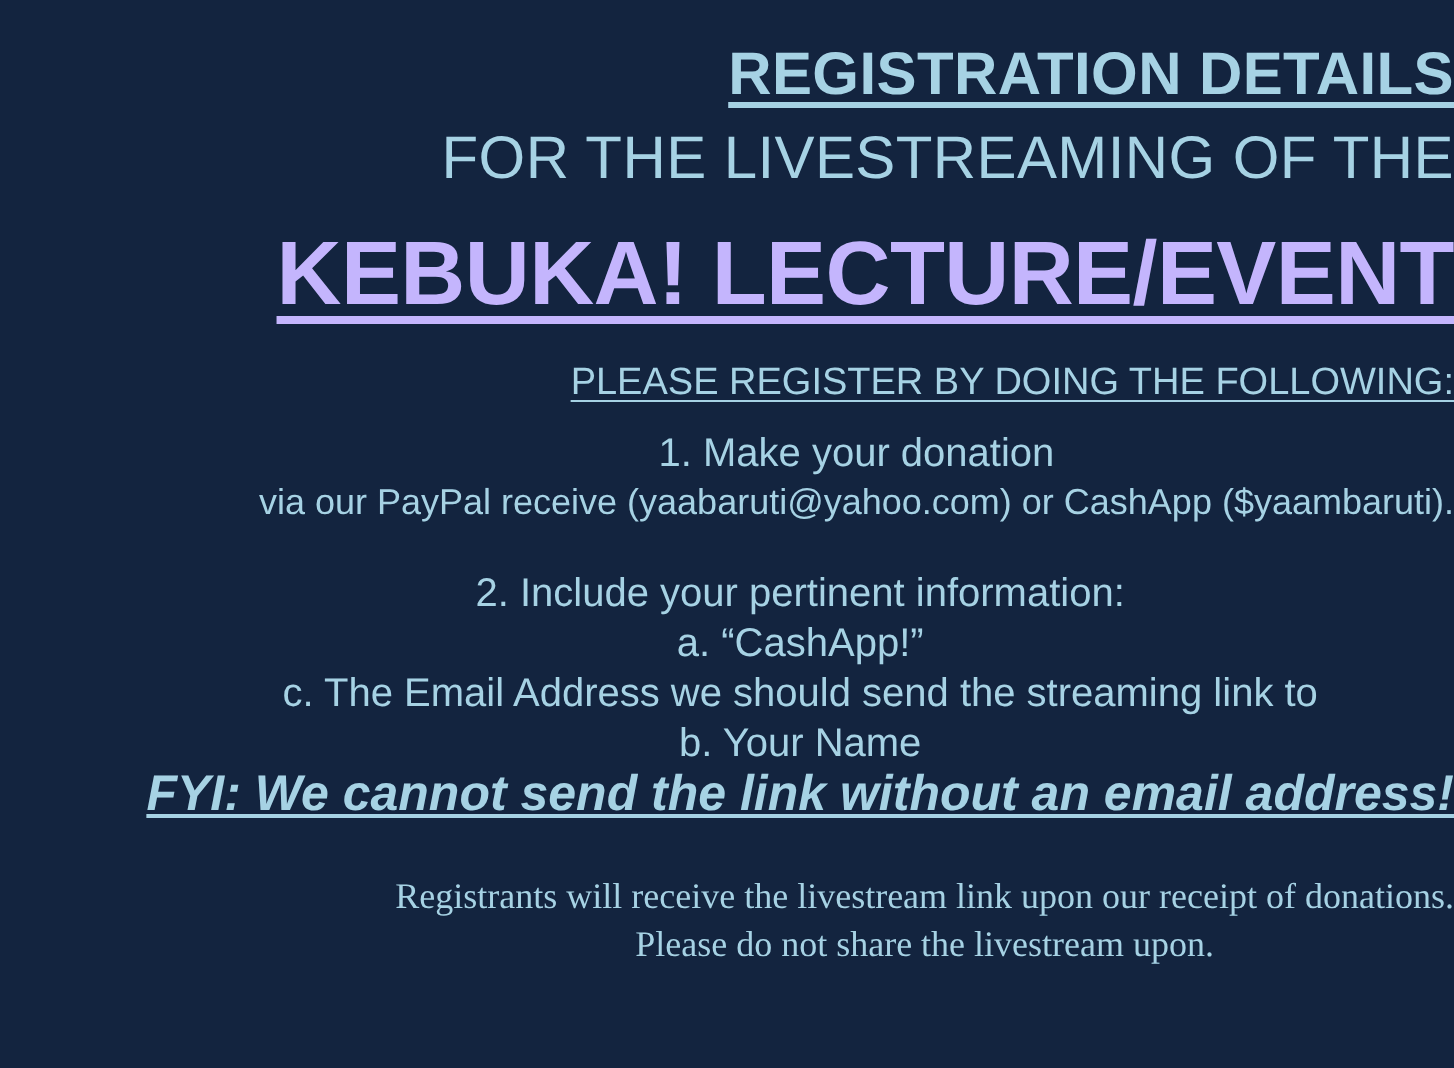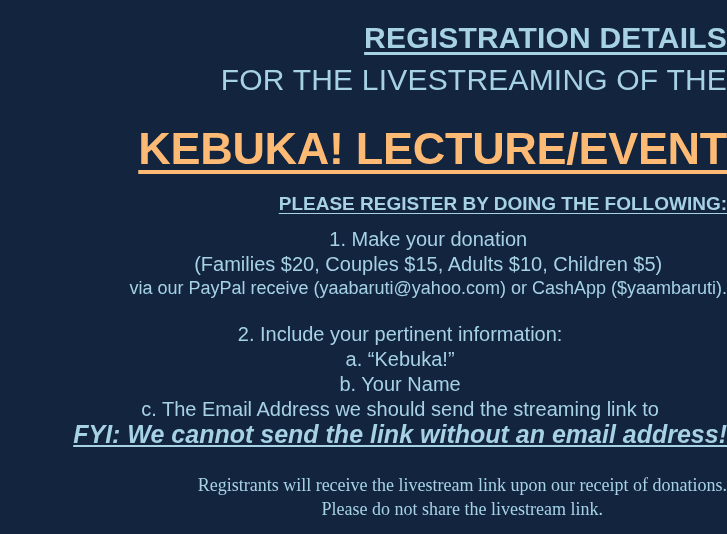--- a/index.html
+++ b/index.html
@@ -49,29 +49,29 @@
     color: #a6d2e4;
     white-space: nowrap;
   }
   .head-3 {
     font-size: 45px;
     font-weight: bold;
     letter-spacing: -0.3px;
     line-height: 1.05;
     text-decoration: underline;
     text-underline-offset: 6px;
-    margin-top: 28px;
-    color: #fdba74;
+    margin-top: 16px;
+    color: #c4b5fd;
     white-space: nowrap;
   }
 
   
   .sub-head {
     font-size: 19px;
-    font-weight: bold;
+    font-weight: normal;
     line-height: 1.1;
     text-decoration: underline;
     text-underline-offset: 3px;
     margin-top: 22px;
     color: #a6d2e4;
     white-space: nowrap;
   }
 
   
   .block {
@@ -115,30 +115,29 @@
 <div class="slide">
 
   <div class="head-1">REGISTRATION DETAILS</div>
   <div class="head-2">FOR THE LIVESTREAMING OF THE</div>
   <div class="head-3">KEBUKA! LECTURE/EVENT</div>
 
   <div class="sub-head">PLEASE REGISTER BY DOING THE FOLLOWING:</div>
 
   <div class="block">
     <div class="line">1. Make your donation</div>
-    <div class="line">(Families $20, Couples $15, Adults $10, Children $5)</div>
     <div class="line small">via our PayPal receive (yaabaruti@yahoo.com) or CashApp ($yaambaruti).</div>
   </div>
 
   <div class="block step-two">
     <div class="line">2. Include your pertinent information:</div>
-    <div class="line">a. “Kebuka!”</div>
+    <div class="line">a. “CashApp!”</div>
+    <div class="line">c. The Email Address we should send the streaming link to</div>
     <div class="line">b. Your Name</div>
-    <div class="line">c. The Email Address we should send the streaming link to</div>
     <div class="line fyi">FYI:  We cannot send the link without an email address!</div>
   </div>
 
   <div class="block footer-note">
     <div class="line note">Registrants will receive the livestream link upon our receipt of donations.</div>
-    <div class="line note">Please do not share the livestream link.</div>
+    <div class="line note">Please do not share the livestream upon.</div>
   </div>
 
 </div>
 
 </body></html>

